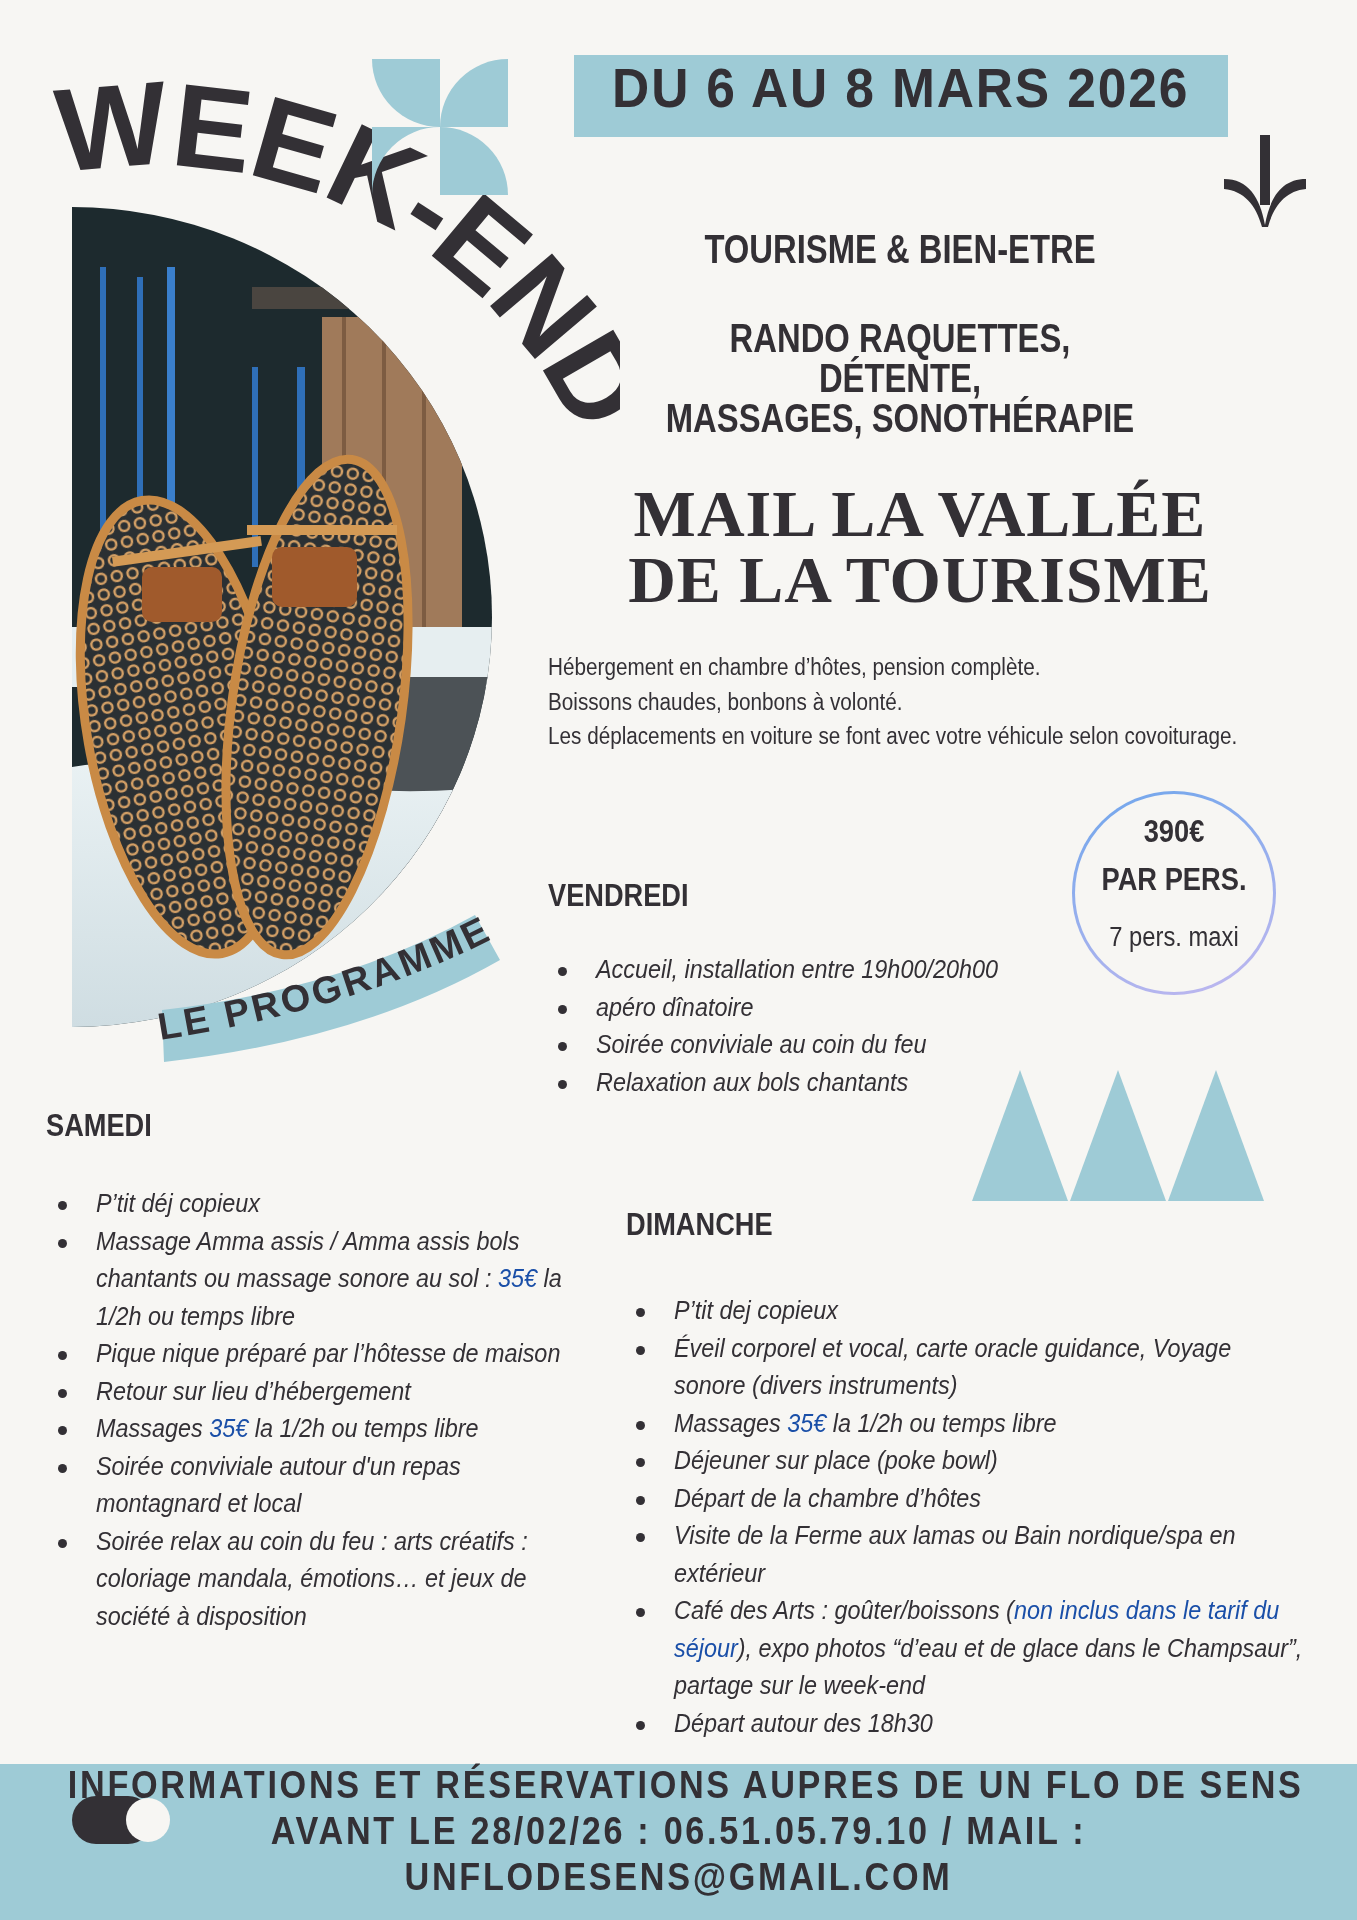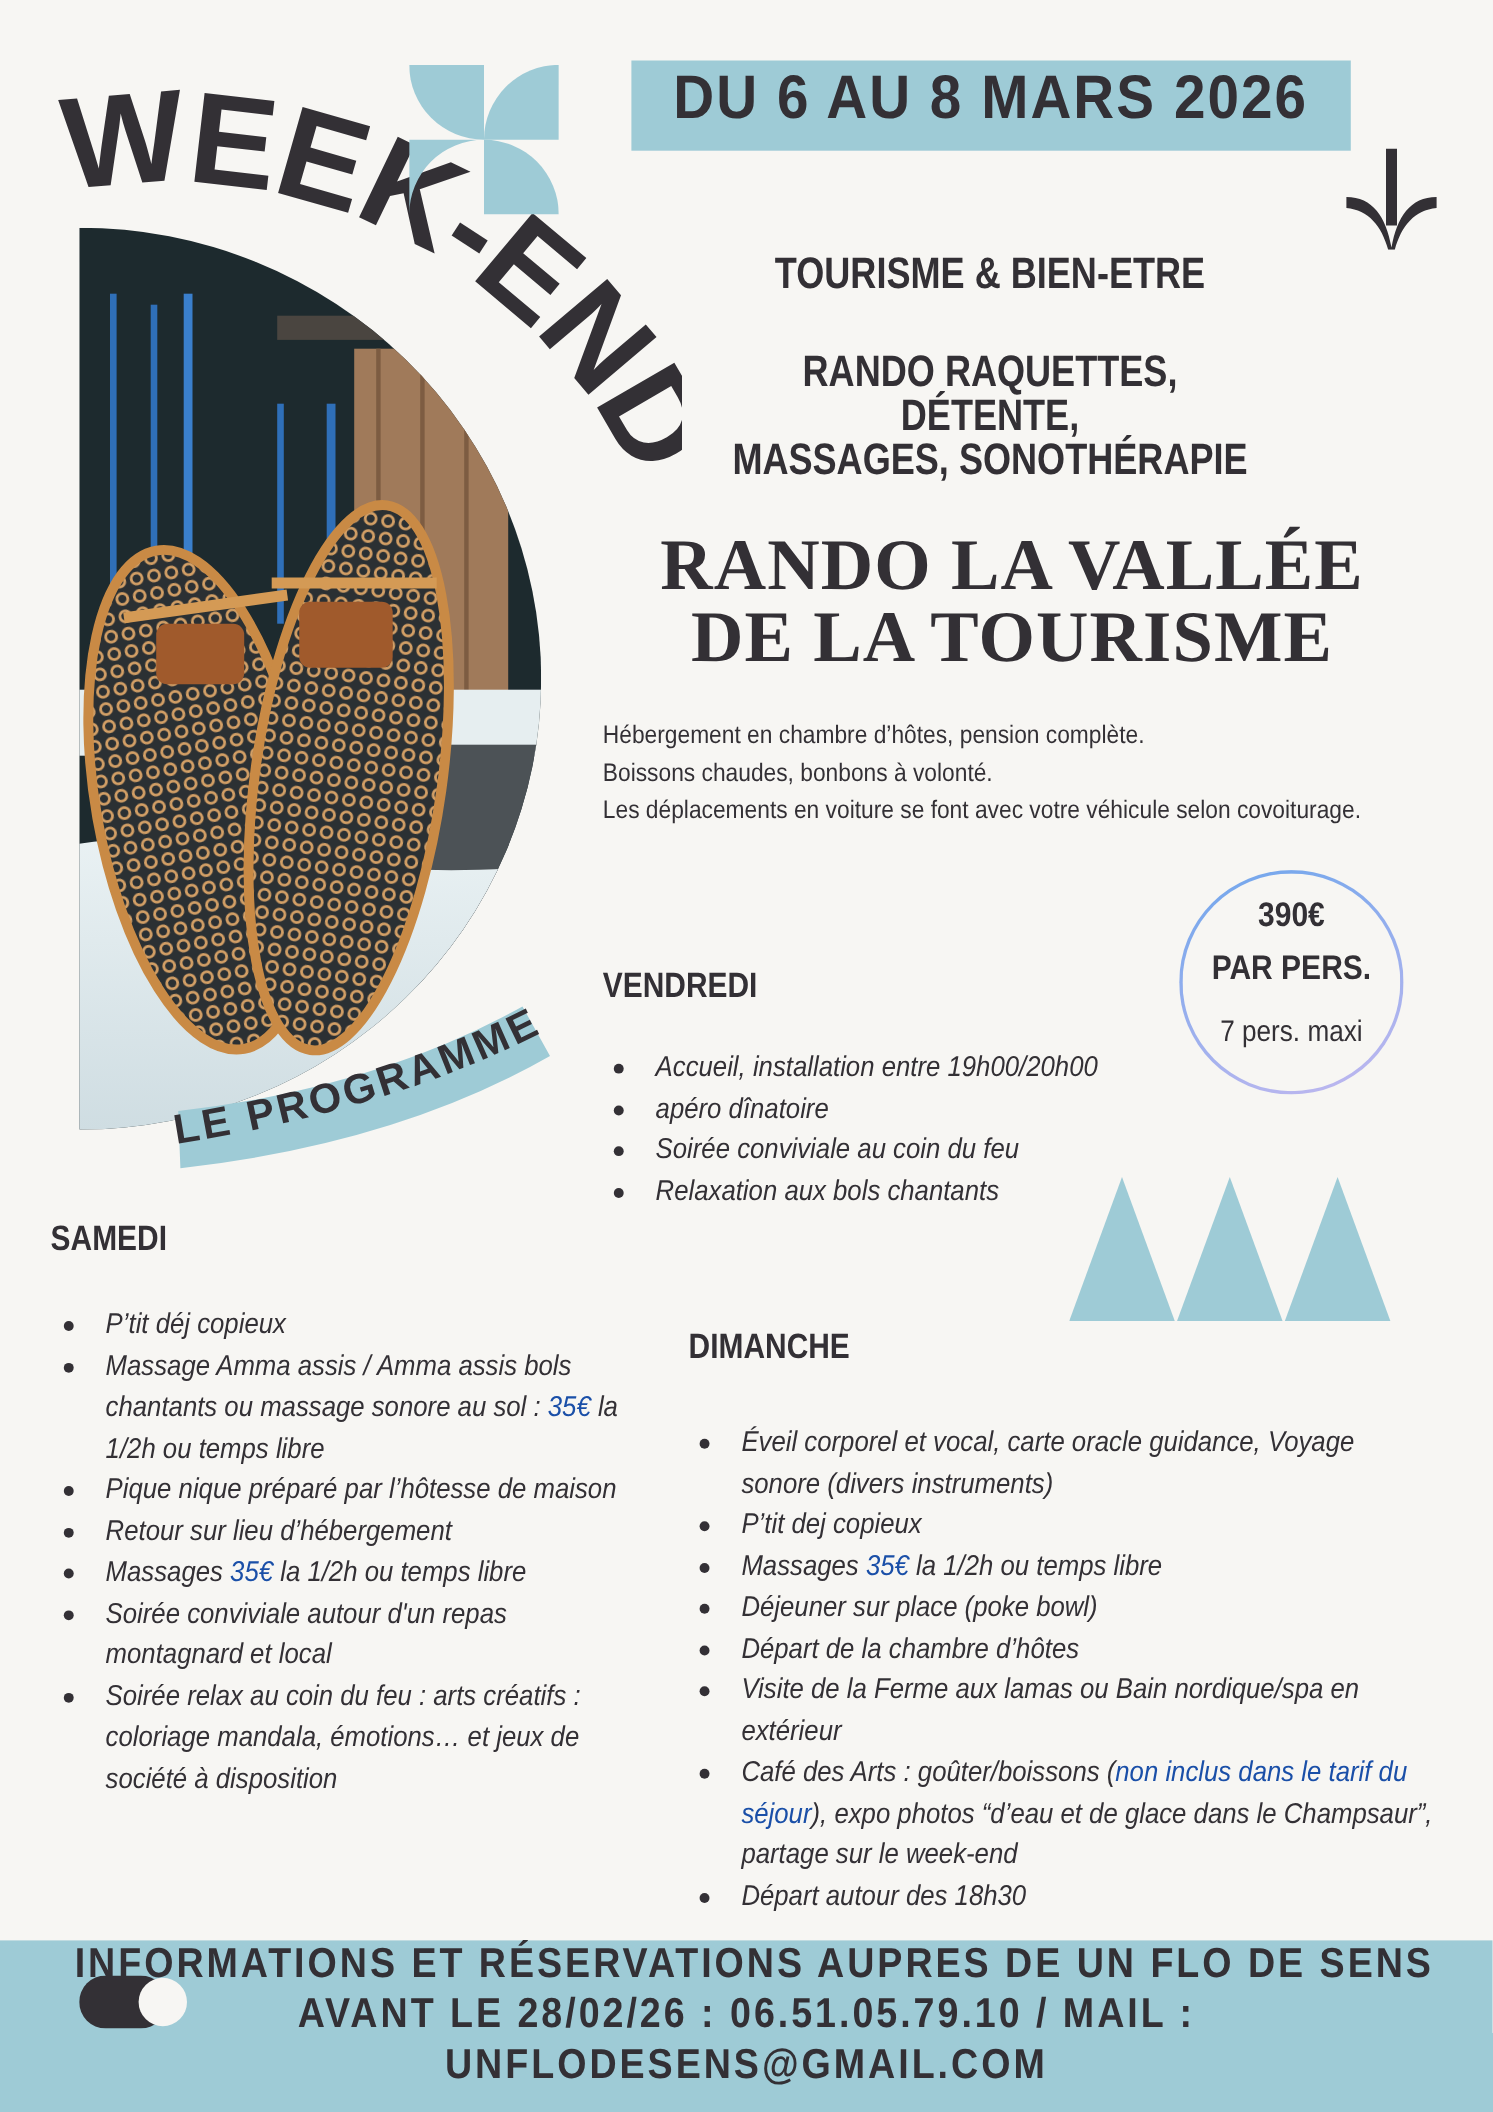--- a/index.html
+++ b/index.html
@@ -190,21 +190,21 @@
   </text>
 </svg>
 
 <div class="abs subhead h1">TOURISME &amp; BIEN-ETRE</div>
 <div class="abs subhead h2">
   <div>RANDO RAQUETTES,</div>
   <div>DÉTENTE,</div>
   <div>MASSAGES, SONOTHÉRAPIE</div>
 </div>
 <div class="abs serif-title">
-  <div>RANDO LA VALLÉE</div>
+  <div>MAIL LA VALLÉE</div>
   <div>DE LA TOURISME</div>
 </div>
 
 <div class="abs info">
   <div>Hébergement en chambre d’hôtes, pension complète.</div>
   <div>Boissons chaudes, bonbons à volonté.</div>
   <div>Les déplacements en voiture se font avec votre véhicule selon covoiturage.</div>
 </div>
 
 <div class="abs price-circle">
@@ -233,22 +233,22 @@
   <li><span class="txt"><span>Massage Amma assis / Amma assis bols chantants ou massage sonore au sol :</span> <span class="hl">35€</span> <span>la 1/2h ou temps libre</span></span></li>
   <li><span class="txt">Pique nique préparé par l’hôtesse de maison</span></li>
   <li><span class="txt">Retour sur lieu d’hébergement</span></li>
   <li><span class="txt"><span>Massages</span> <span class="hl">35€</span> <span>la 1/2h ou temps libre</span></span></li>
   <li><span class="txt">Soirée conviviale autour d'un repas montagnard et local</span></li>
   <li><span class="txt">Soirée relax au coin du feu : arts créatifs : coloriage mandala, émotions… et jeux de société à disposition</span></li>
 </ul>
 
 <div class="abs day-title dimanche-title">DIMANCHE</div>
 <ul class="abs bullets dimanche-list">
+  <li><span class="txt">P’tit dej copieux</span></li>
   <li><span class="txt">Éveil corporel et vocal, carte oracle guidance, Voyage sonore (divers instruments)</span></li>
-  <li><span class="txt">P’tit dej copieux</span></li>
   <li><span class="txt"><span>Massages</span> <span class="hl">35€</span> <span>la 1/2h</span> <span>ou temps libre</span></span></li>
   <li><span class="txt">Déjeuner sur place (poke bowl)</span></li>
   <li><span class="txt">Départ de la chambre d’hôtes</span></li>
   <li><span class="txt">Visite de la Ferme aux lamas ou Bain nordique/spa en extérieur</span></li>
   <li><span class="txt"><span>Café des Arts : goûter/boissons (</span><span class="hl">non inclus dans le tarif du séjour</span><span>), expo photos “d’eau et de glace dans le Champsaur”, partage sur le week-end</span></span></li>
   <li><span class="txt">Départ autour des 18h30</span></li>
 </ul>
 
 <div class="abs footer">
   <div class="footer-line l1">INFORMATIONS ET RÉSERVATIONS AUPRES DE UN FLO DE SENS</div>

